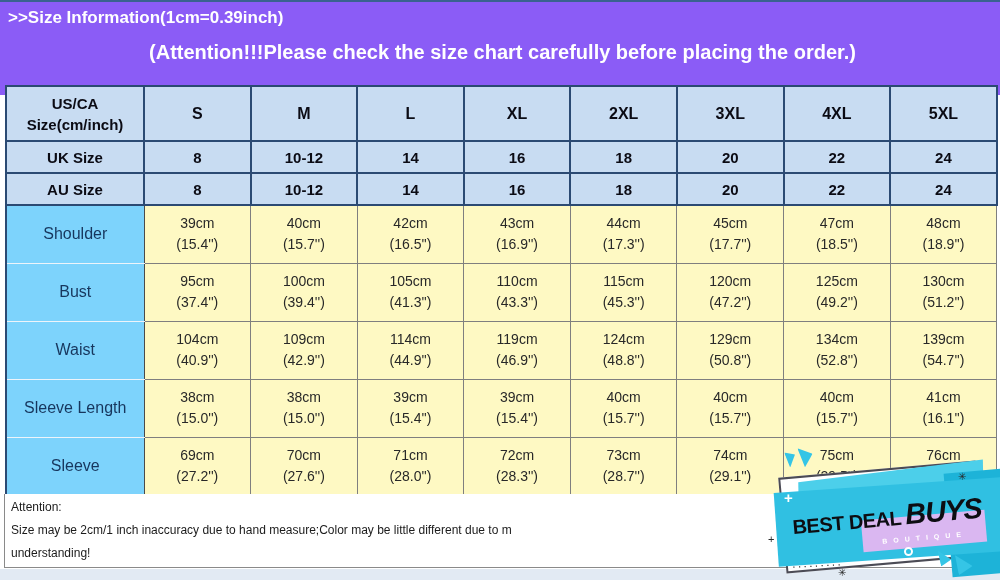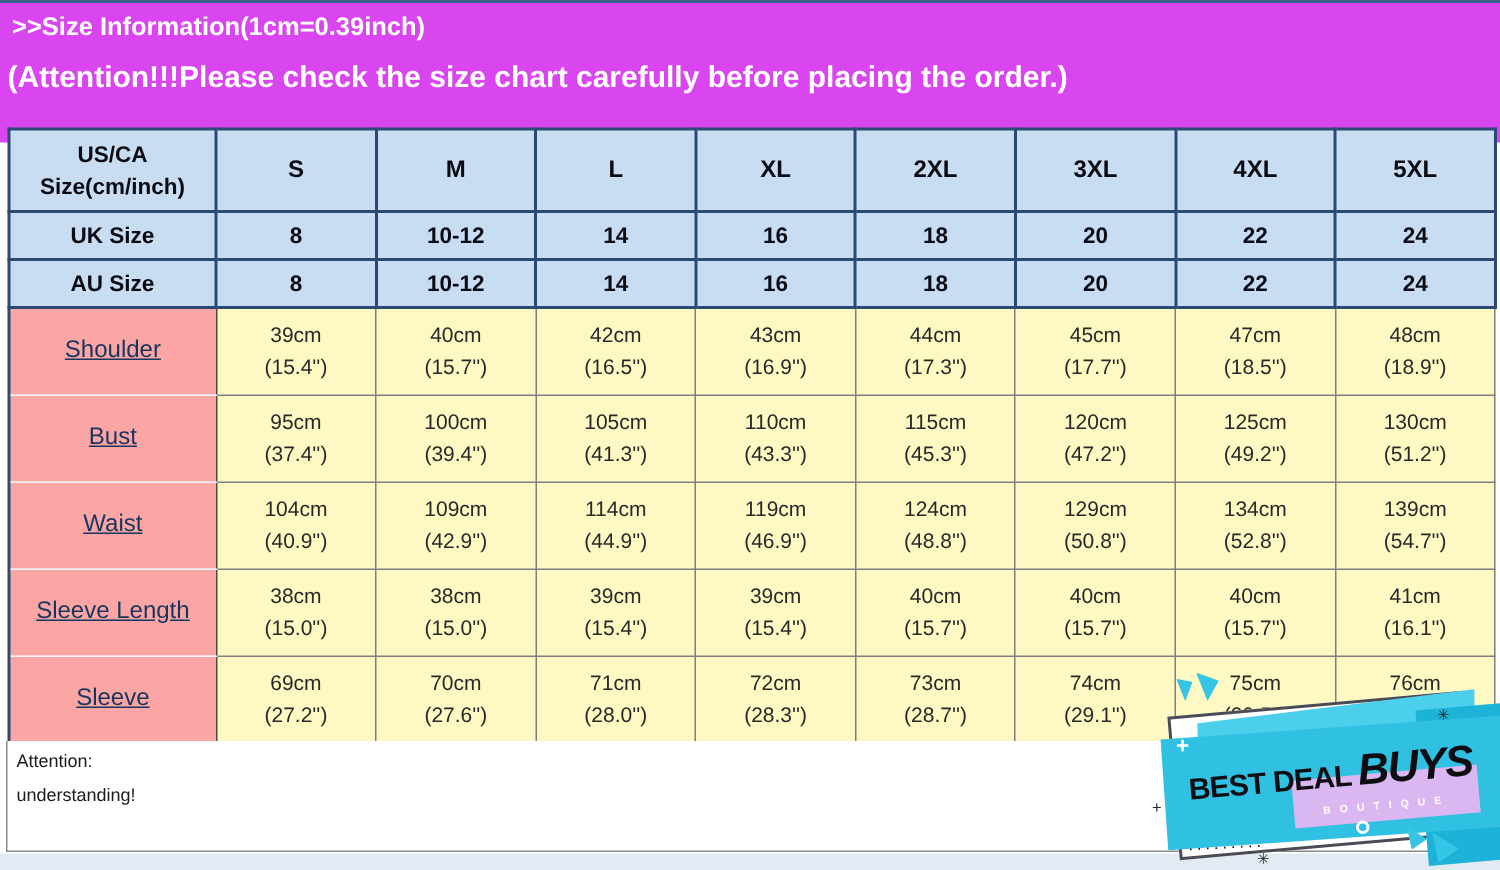--- a/index.html
+++ b/index.html
@@ -4,41 +4,41 @@
 <style>
   html,body{margin:0;padding:0;}
   body{
     width:1000px;height:580px;position:relative;overflow:hidden;
     background:#ffffff;
     font-family:"Liberation Sans", sans-serif;
   }
   
   .banner{
     position:absolute;left:0;top:0;width:1000px;height:95px;
-    background:#d946ef;color:#ffffff;border-top:2px solid #3a628f;
+    background:#8b5cf6;color:#ffffff;border-top:2px solid #3a628f;
     box-sizing:border-box;
   }
   .banner .t1{font-size:17px;font-weight:bold;margin:6px 0 0 8px;}
-  .banner .t2{font-size:20px;font-weight:bold;margin:13px 0 0 5px;}
+  .banner .t2{font-size:20px;font-weight:bold;margin:13px 0 0 5px;text-align:center;}
   
   table.size-table{
     position:absolute;left:5px;top:85px;width:991px;
     border-collapse:collapse;table-layout:fixed;padding-left:40px;
   }
   .size-table th,.size-table td{text-align:center;vertical-align:middle;padding:0;box-sizing:border-box;}
   .h-hdr{height:55px;} .h-size{height:32px;} .h-m{height:58px;}
   .hdr{
     background:#c8dcf2;border:2px solid #2b4a73;
     font-weight:bold;font-size:15px;color:#0b0b14;
   }
   .hdr.szcol{font-size:16px;}
   .corner{white-space:pre-line;line-height:21px;}
   .lbl{
-    background:#fca5a5;color:#17365d;font-weight:400;font-size:16px;
-    border:1px solid #eef4fa;border-right:1px solid #4a4a4a;border-left:2px solid #2b4a73;text-decoration:underline;
+    background:#7dd3fc;color:#17365d;font-weight:400;font-size:16px;
+    border:1px solid #eef4fa;border-right:1px solid #4a4a4a;border-left:2px solid #2b4a73;
   }
   .data{background:#fef9c3;border:1px solid #7f7f7f;font-size:14px;color:#282828;}
   .data div{line-height:21px;}
   
   .notes{
     position:absolute;left:4px;top:494px;width:982px;height:74px;
     background:#ffffff;border:1px solid #8a8a8a;border-top:none;
     font-size:12px;color:#1b1b1b;box-sizing:border-box;overflow:hidden;
   }
   .notes div{margin-left:6px;line-height:23px;}
@@ -295,20 +295,21 @@
         <td class="data">
           <div class="cm">76cm</div>
           <div class="in">(29.9'')</div>
         </td>
       </tr>
     </tbody>
 </table>
 
 <div class="notes">
   <div class="nh">Attention:</div>
+  <div>Size may be 2cm/1 inch inaccuracy due to hand measure;Color may be little different due to m</div>
   <div>understanding!</div>
 </div>
 
 <div class="bottom-strip"></div>
 
 <div class="badge">
   <div class="plane pl-tl1"></div>
   <div class="plane pl-tl2"></div>
   <div class="white-card"></div>
   <div class="cyan-back"></div>

